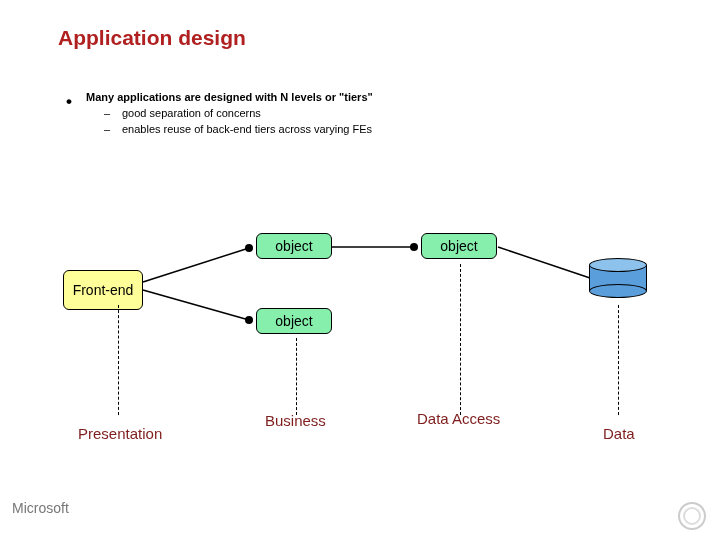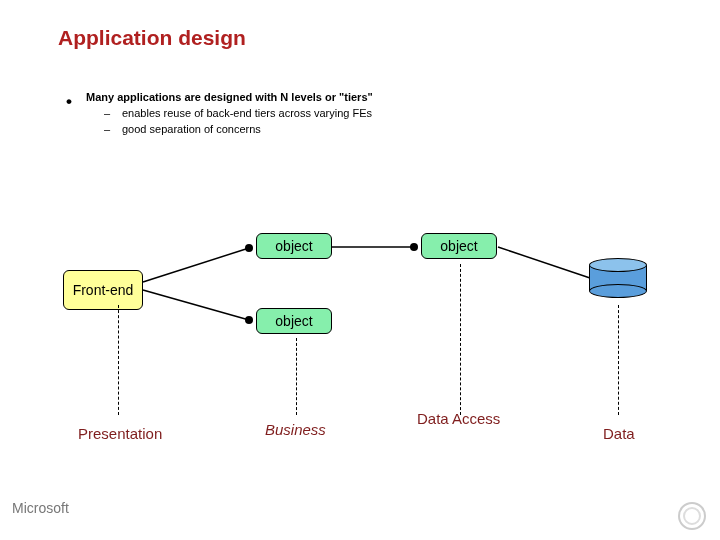--- a/index.html
+++ b/index.html
@@ -124,22 +124,22 @@
     border-radius:50%;
   }
 </style>
 </head>
 <body>
 
 <div class="title">Application design</div>
 
 <div class="body-text">
   <div class="bullet1">Many applications are designed with N levels or "tiers"</div>
+  <div class="bullet2">good separation of concerns</div>
   <div class="bullet2">enables reuse of back-end tiers across varying FEs</div>
-  <div class="bullet2">good separation of concerns</div>
 </div>
 
 <div class="diagram">
 
   <svg class="lines">
 
     <line x1="143" y1="82" x2="249" y2="48" stroke="#000" stroke-width="1.5"></line>
     <circle cx="249" cy="48" r="4" fill="#000"></circle>
 
     <line x1="143" y1="90" x2="249" y2="120" stroke="#000" stroke-width="1.5"></line>
@@ -164,19 +164,19 @@
     <div class="cyl-bottom"></div>
     <div class="cyl-top"></div>
   </div>
 
   <div class="vline" style="left:118px; top:105px;"></div>
   <div class="vline" style="left:296px; top:138px; height:77px;"></div>
   <div class="vline" style="left:460px; top:64px; height:151px;"></div>
   <div class="vline" style="left:618px; top:105px;"></div>
 
   <div class="tier-label" style="left:78px; top:225px;">Presentation</div>
-  <div class="tier-label" style="left:265px; top:221px;font-style:italic;">Business</div>
+  <div class="tier-label" style="left:265px; top:212px;">Business</div>
   <div class="tier-label" style="left:417px; top:210px;text-align:center;">Data Access</div>
   <div class="tier-label" style="left:603px; top:225px;">Data</div>
 </div>
 
 <div class="footer">Microsoft</div>
 <div class="corner"></div>
 
 </body></html>

